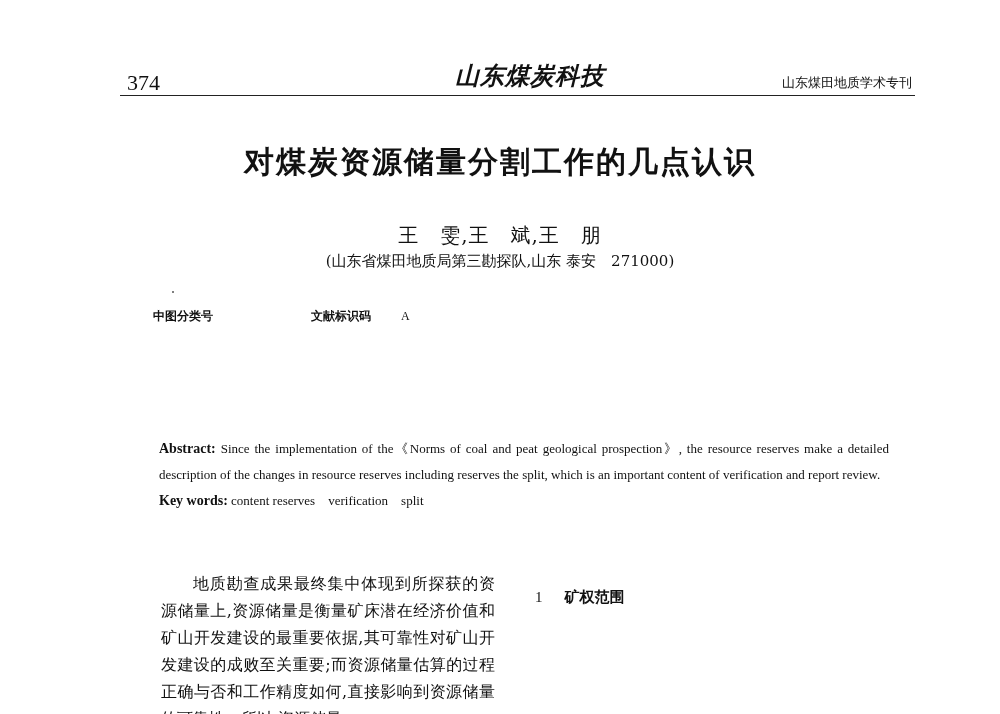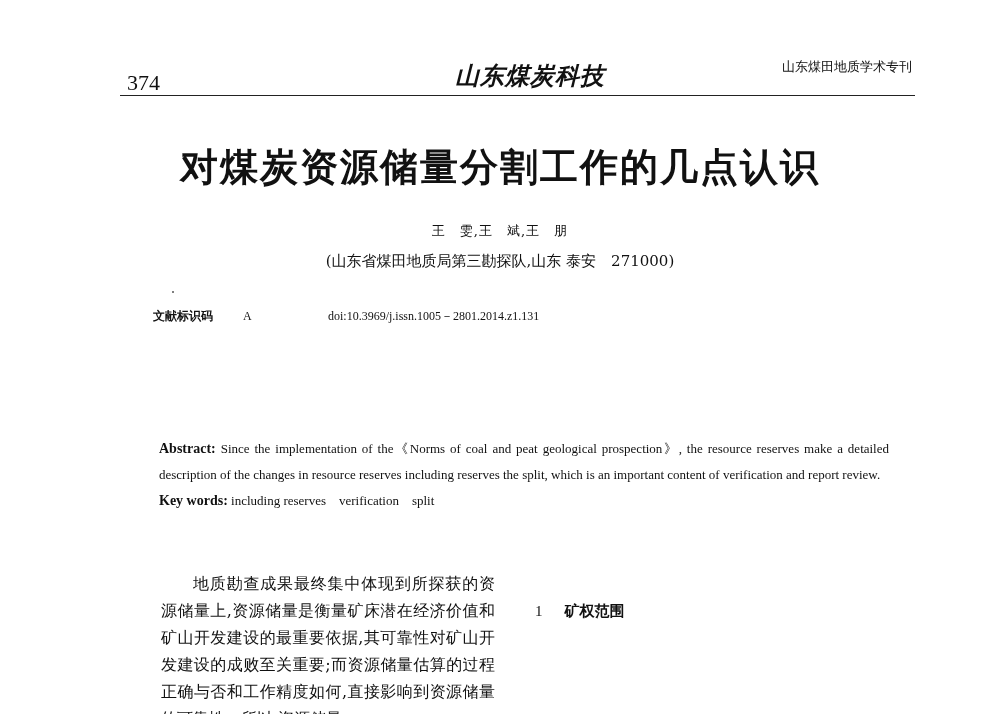--- a/index.html
+++ b/index.html
@@ -1,71 +1,71 @@
 <!DOCTYPE html>
 <html><head>
   <meta charset="utf-8">
   <style>
     html, body { margin: 0; padding: 0; background: #ffffff; }
     body { width: 1000px; height: 714px; position: relative; overflow: hidden; color: #111; font-family: "DejaVu Serif", "Liberation Serif", serif; }
     .abs { position: absolute; }
     .page-num { left: 127px; top: 70px; font-family: "Liberation Serif", serif; font-size: 22px; }
     .journal-logo { left: 455px; top: 60px; font-family: "DejaVu Serif", serif; font-size: 24px; font-weight: bold; font-style: italic; letter-spacing: 1px; }
-    .journal-special { right: 88px; top: 58px; font-size: 13px; font-family: "DejaVu Sans", sans-serif; }
+    .journal-special { right: 88px; top: 74px; font-size: 13px; font-family: "DejaVu Sans", sans-serif; }
     .header-rule { left: 120px; top: 95px; width: 795px; height: 0; border-top: 1.5px solid #222; }
-    .title { left: 0; width: 1000px; top: 142px; text-align: center; font-family: "DejaVu Sans", sans-serif; font-weight: bold; font-size: 38px; letter-spacing: 2px; }
-    .authors { left: 0; width: 1000px; top: 222px; text-align: center; font-size: 13px; letter-spacing: 1px; }
+    .title { left: 0; width: 1000px; top: 142px; text-align: center; font-family: "DejaVu Sans", sans-serif; font-weight: bold; font-size: 30px; letter-spacing: 2px; }
+    .authors { left: 0; width: 1000px; top: 222px; text-align: center; font-size: 20px; letter-spacing: 1px; }
     .affiliation { left: 0; width: 1000px; top: 252px; text-align: center; font-size: 15px; }
     .dot { left: 172px; top: 291px; width: 2px; height: 2px; background: #555; border-radius: 1px; }
     .cn-block { left: 153px; top: 305px; width: 745px; font-size: 11.5px; line-height: 22px; }
     .cn-block .lbl { font-family: "DejaVu Sans", sans-serif; font-weight: bold; }
     .row { white-space: nowrap; }
     .meta-row { display: flex; font-size: 12px; }
     .meta-row .c1 { width: 158px; font-family: "DejaVu Sans", sans-serif; font-weight: bold; }
     .meta-row .c2 { width: 90px; font-family: Liberation Serif, serif; font-weight: bold; }
     .meta-row .c3 { width: 85px; font-family: "Liberation Serif", serif; }
     .meta-row .c4 { font-family: "Liberation Serif", serif; }
     .en-block { left: 159px; top: 436px; width: 730px; font-family: "Liberation Serif", serif; font-size: 13px; line-height: 26px; text-align: justify; }
     .en-block .lbl { font-weight: bold; font-size: 14px; }
     .col { top: 570px; width: 370px; font-size: 16px; line-height: 27px; font-family: "DejaVu Serif", serif; }
     .col-left { left: 125px; }
     .col-right { left: 535px; }
     .para { text-indent: 2em; text-align: justify; margin-left: 36px; }
-    .section-heading { font-family: "DejaVu Sans", sans-serif; font-weight: bold; font-size: 15px; margin-top: 28px; margin-bottom: 18px; }
+    .section-heading { font-family: "DejaVu Sans", sans-serif; font-weight: bold; font-size: 15px; margin-top: 14px; margin-bottom: 18px; }
     .section-heading .num { font-family: "Liberation Serif", serif; font-weight: normal; margin-right: 22px; }
   </style>
 </head>
 <body>
 
 <div class="abs page-num">374</div>
 <div class="abs journal-logo">山东煤炭科技</div>
 <div class="abs journal-special">山东煤田地质学术专刊</div>
 <div class="abs header-rule"></div>
 
 <div class="abs title">对煤炭资源储量分割工作的几点认识</div>
 <div class="abs authors">王　雯,王　斌,王　朋</div>
 <div class="abs affiliation">(山东省煤田地质局第三勘探队,山东 泰安　271000)</div>
 <div class="abs dot"></div>
 
 <div class="abs cn-block">
   <div class="meta-row">
+    <span class="c1">中图分类号</span>
     <span class="c2">文献标识码</span>
     <span class="c3">A</span>
-    <span class="c4">doi:10.3969/j.issn.1005－2801.2014.z1.131</span>
   </div>
 </div>
 
 <div class="abs en-block">
   <div>
     <span class="lbl">Abstract:</span>
     <span>Since the implementation of the《Norms of coal and peat geological prospection》, the resource reserves make a detailed description of the changes in resource reserves including reserves the split, which is an important content of verification and report review.</span>
   </div>
   <div>
     <span class="lbl">Key words:</span>
-    <span>including reserves　verification　split</span>
+    <span>content reserves　verification　split</span>
   </div>
 </div>
 
 <div class="abs col col-left">
   <div class="para">地质勘查成果最终集中体现到所探获的资源储量上,资源储量是衡量矿床潜在经济价值和矿山开发建设的最重要依据,其可靠性对矿山开发建设的成败至关重要;而资源储量估算的过程正确与否和工作精度如何,直接影响到资源储量的可靠性。所以,资源储量</div>
 </div>
 
 <div class="abs col col-right">
   <div class="section-heading">
     <span class="num">1</span><span>矿权范围</span>

